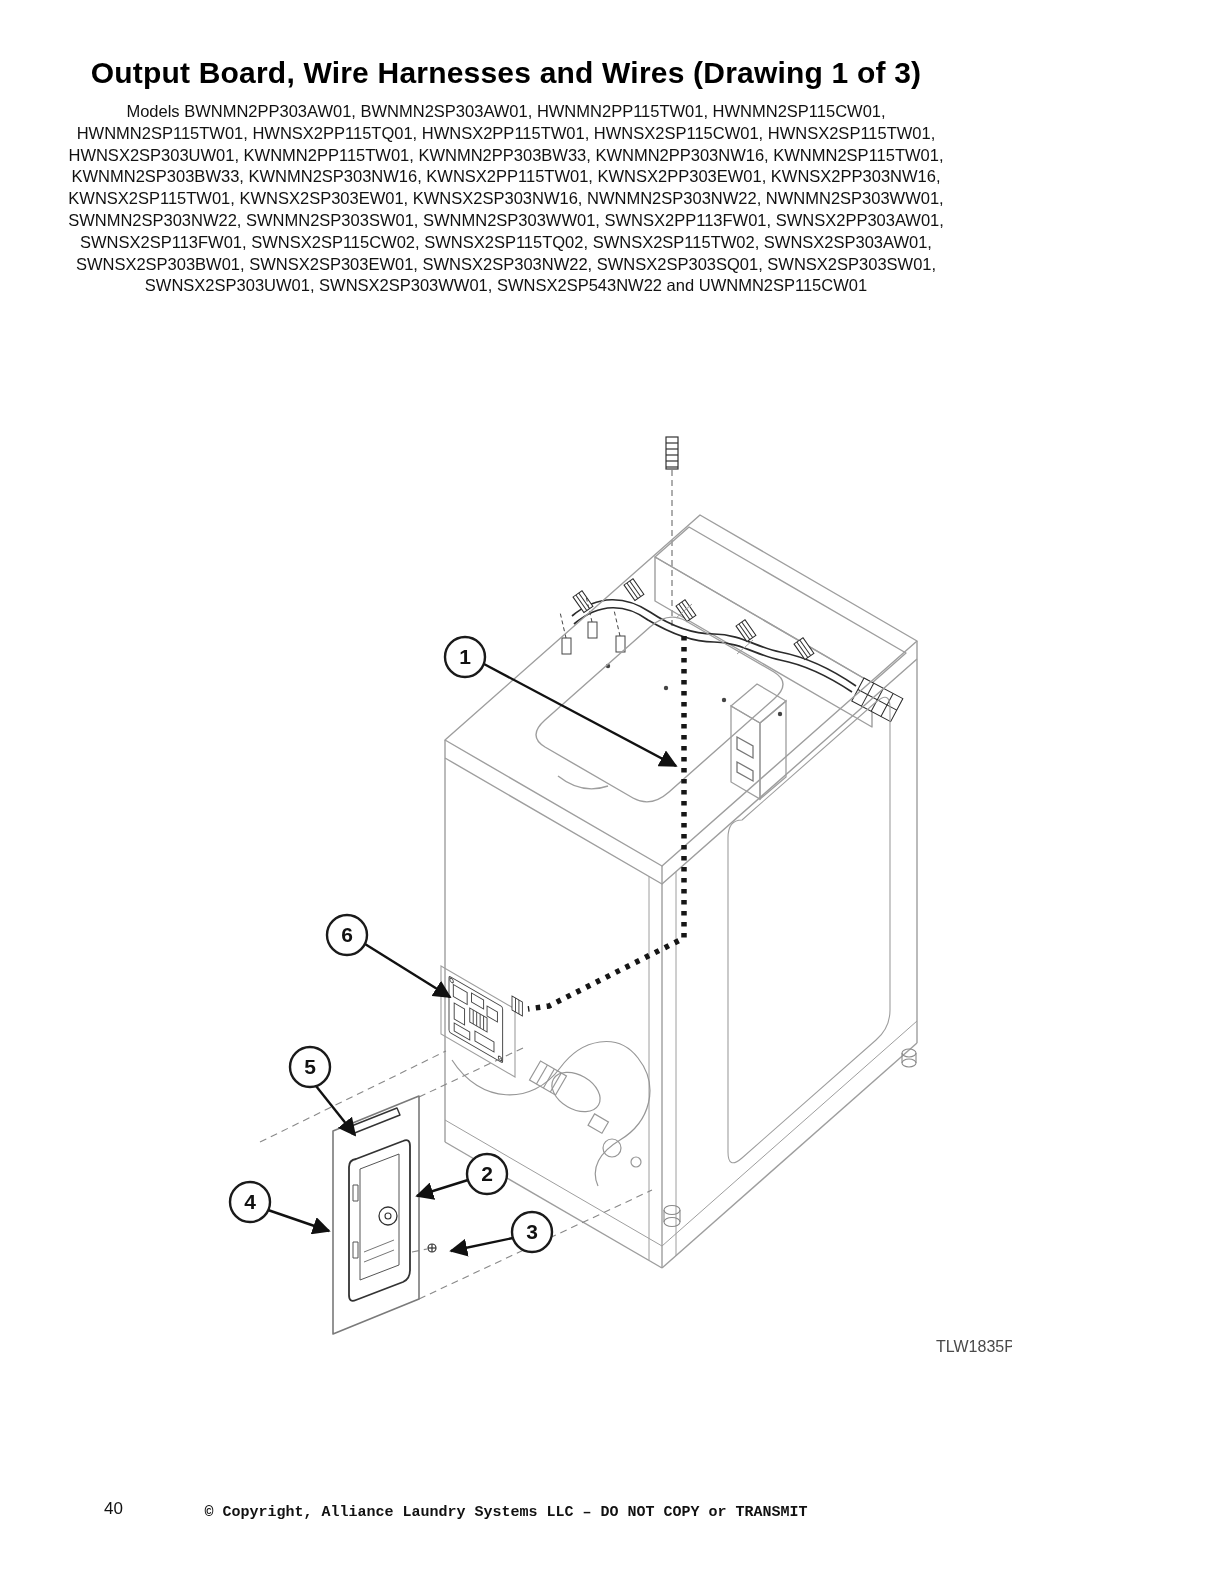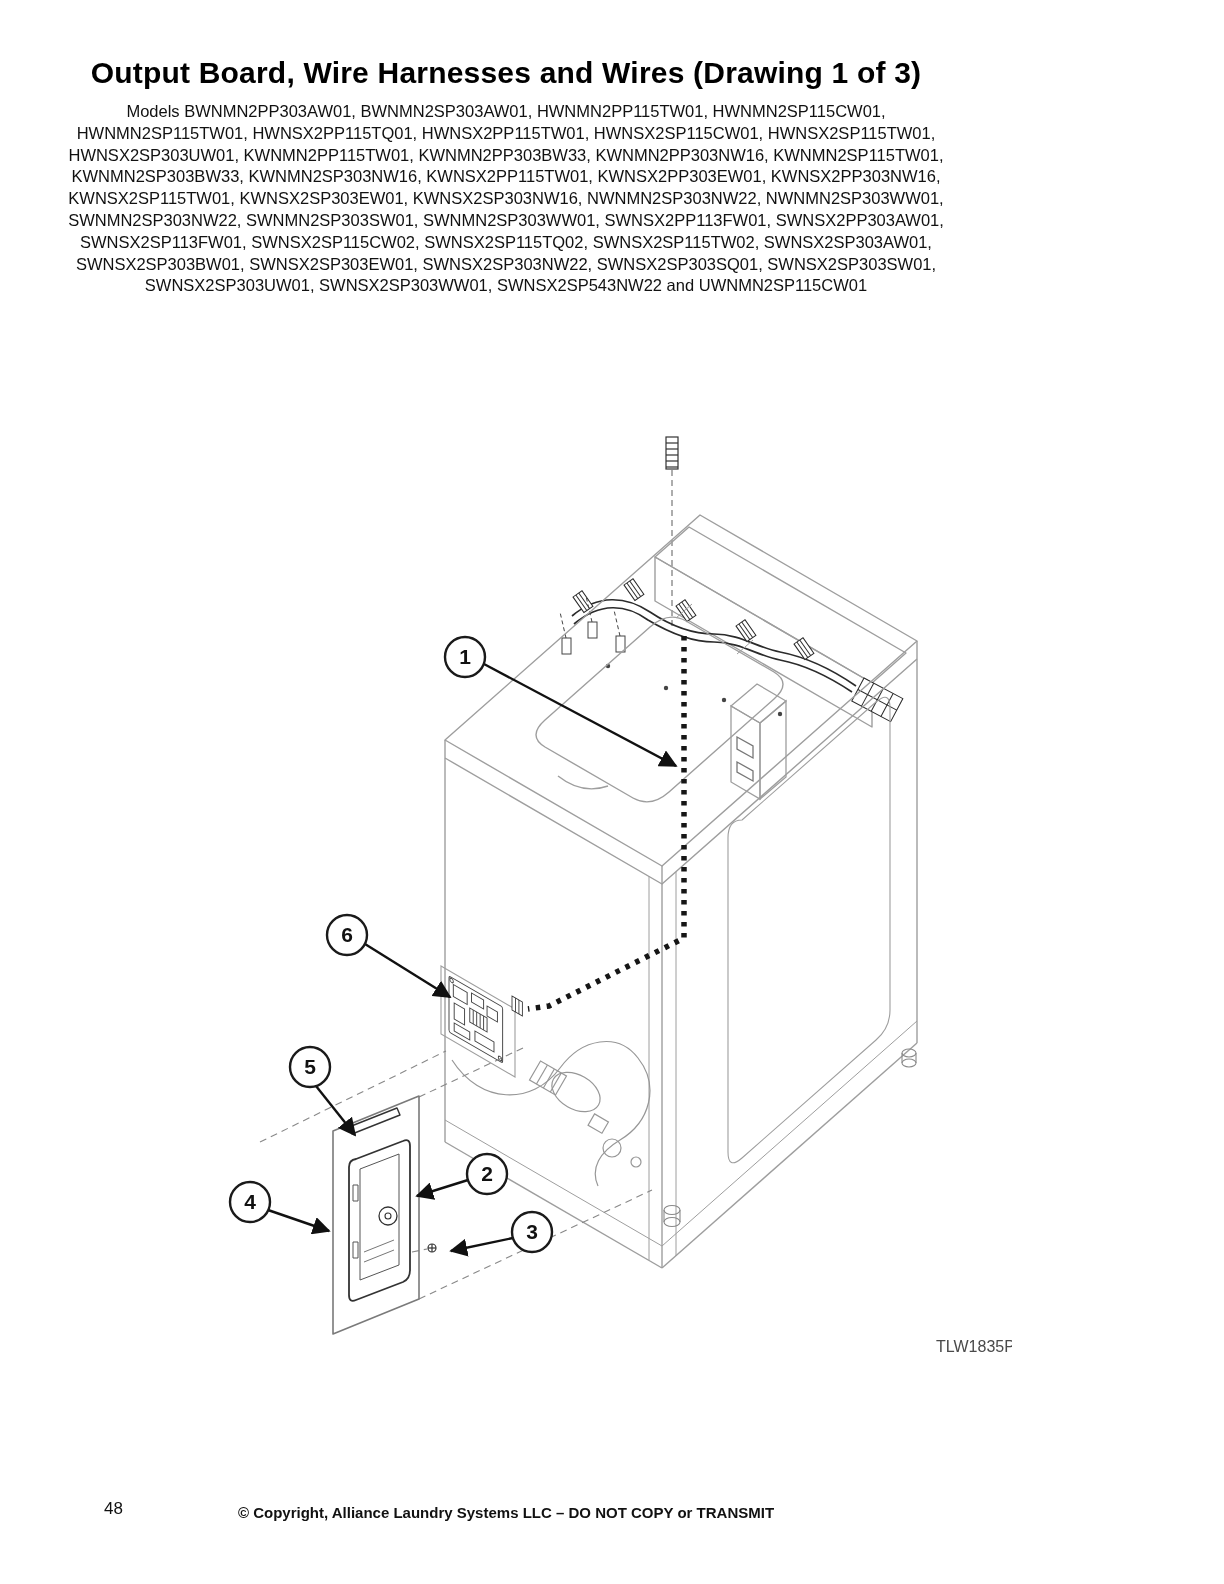--- a/index.html
+++ b/index.html
@@ -23,21 +23,21 @@
   }
   .figure-code{
     position:absolute;left:936px;top:1338px;
     font-size:16px;color:#4a4a4a;
   }
   .footer-page-number{
     position:absolute;left:104px;top:1499px;font-size:17px;color:#111;
   }
   .footer-copyright{
     position:absolute;left:0;right:0;top:1504px;text-align:center;
-    font-size:15px;font-weight:bold;color:#111;
+    font-size:15px;font-weight:bold;color:#111;font-family:Liberation Mono, monospace;
   }
   .footer-doc-number{
     position:absolute;left:1048px;top:1502px;font-size:15px;color:#000000;
   }
   svg.diagram{position:absolute;left:0;top:400px;}
   svg text{font-family:"Liberation Sans",sans-serif;}
 </style>
 </head>
 <body>
 
@@ -269,18 +269,18 @@
     <g>
       <line x1="513" y1="1238" x2="451" y2="1251" stroke="#111" stroke-width="2.4" marker-end="url(#arrowhead)"></line>
       <circle cx="532" cy="1232" r="20" fill="#fff" stroke="#1a1a1a" stroke-width="2.4"></circle>
       <text x="532" y="1239" text-anchor="middle" font-size="21" font-weight="bold" fill="#111">3</text>
     </g>
   </svg>
 
   <div class="figure-code">TLW1835P_204554</div>
 
   <div>
-    <span class="footer-page-number">48</span>
+    <span class="footer-page-number">40</span>
     <span class="footer-copyright">© Copyright, Alliance Laundry Systems LLC – DO NOT COPY or TRANSMIT</span>
     <span class="footer-doc-number">204554</span>
   </div>
 
 </div>
 
 </body></html>

